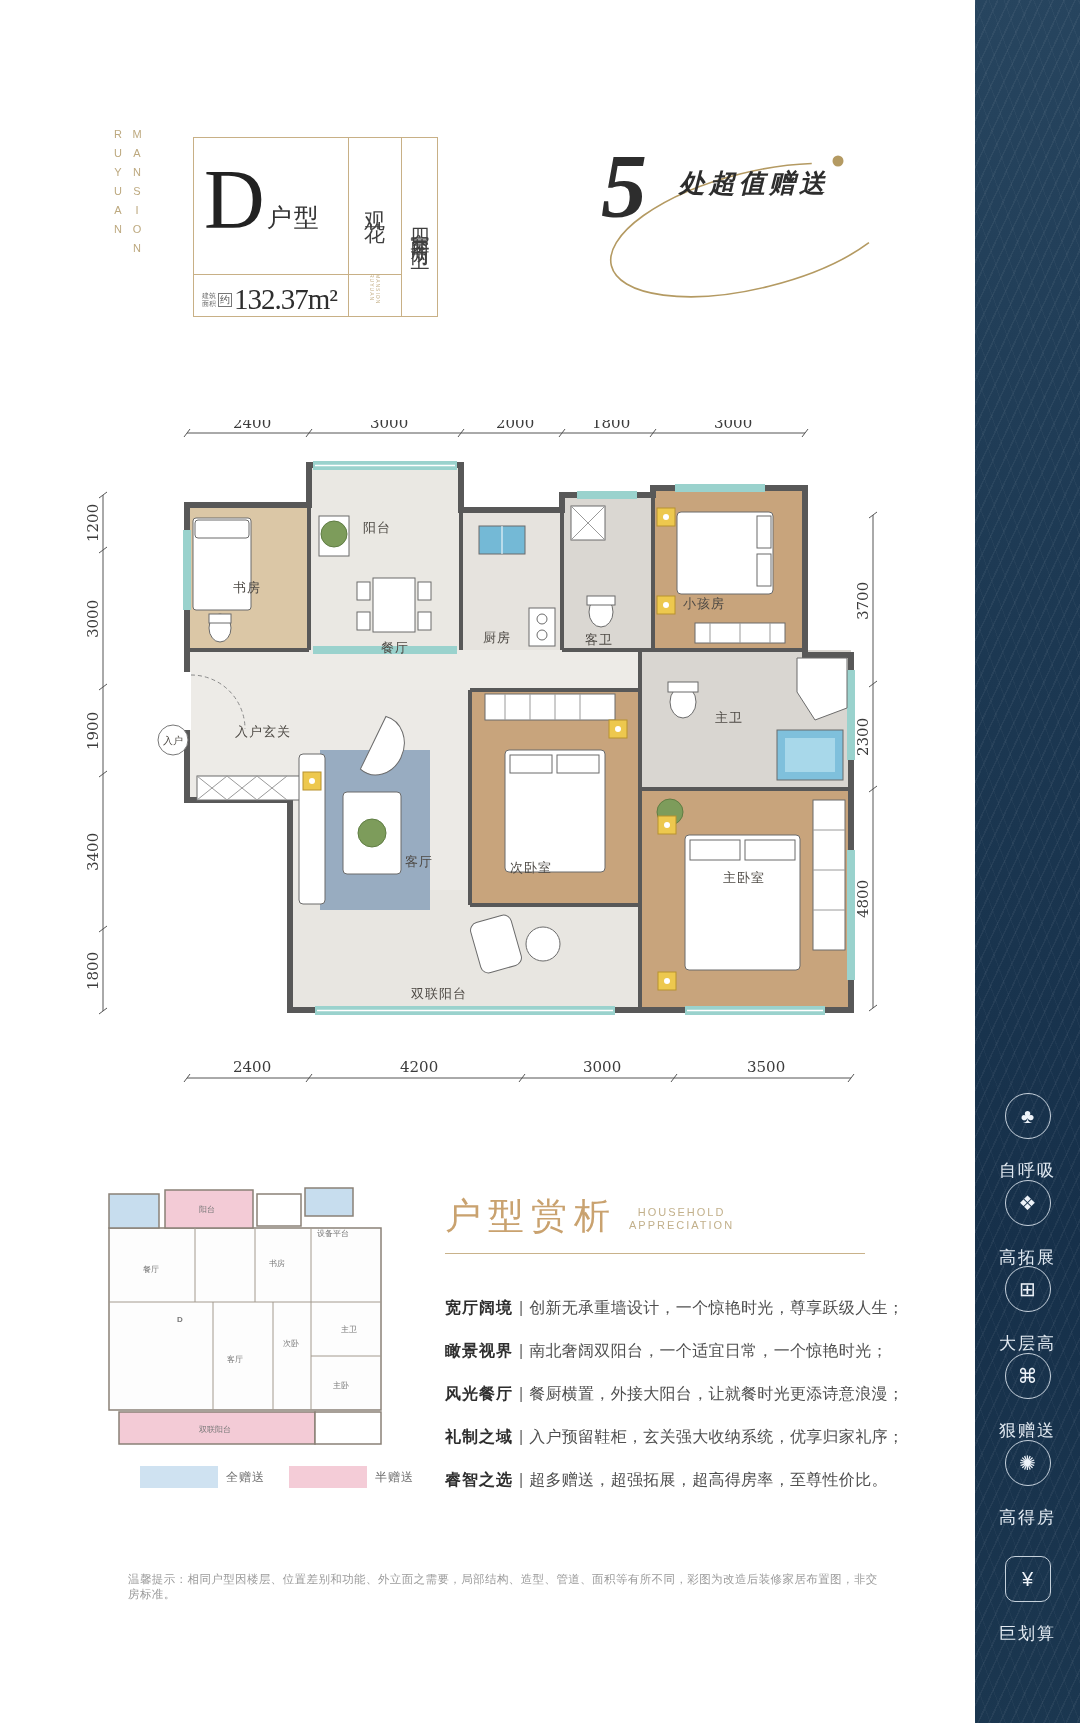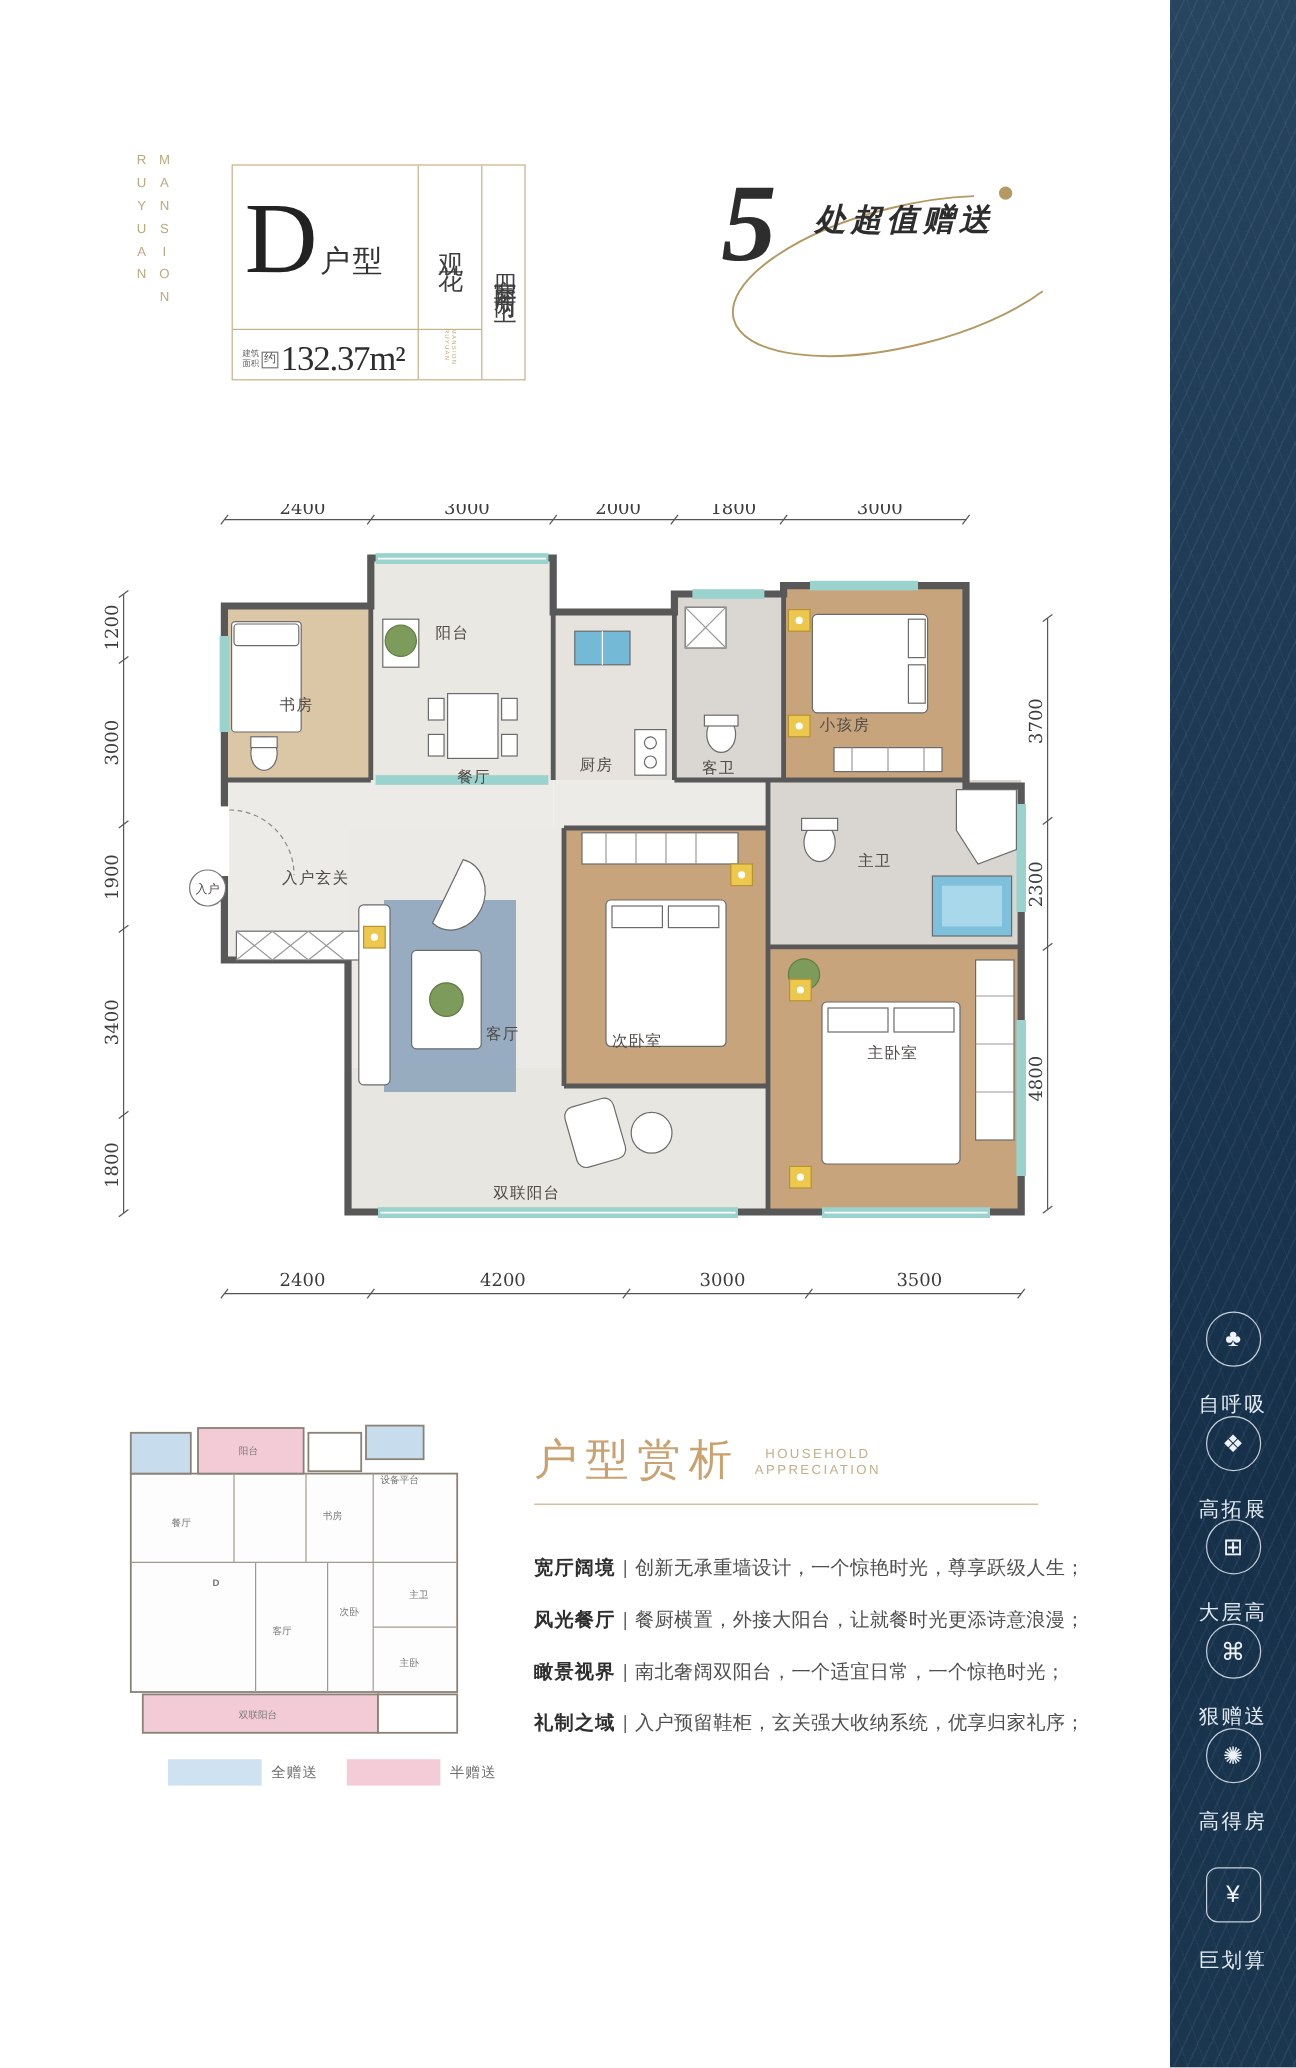--- a/index.html
+++ b/index.html
@@ -398,30 +398,34 @@
       <div>HOUSEHOLD</div>
       <div>APPRECIATION</div>
     </div>
   </div>
   <div class="a-rule"></div>
   <div class="a-list">
     <div class="a-item">
       <span class="hd">宽厅阔境</span><span class="sep">|</span><span class="bd">创新无承重墙设计，一个惊艳时光，尊享跃级人生；</span>
     </div>
     <div class="a-item">
+      <span class="hd">瞰景视界</span><span class="sep">|</span><span class="bd">南北奢阔双阳台，一个适宜日常，一个惊艳时光；</span>
+    </div>
+    <div class="a-item">
       <span class="hd">风光餐厅</span><span class="sep">|</span><span class="bd">餐厨横置，外接大阳台，让就餐时光更添诗意浪漫；</span>
-    </div>
-    <div class="a-item">
-      <span class="hd">瞰景视界</span><span class="sep">|</span><span class="bd">南北奢阔双阳台，一个适宜日常，一个惊艳时光；</span>
     </div>
     <div class="a-item">
       <span class="hd">礼制之域</span><span class="sep">|</span><span class="bd">入户预留鞋柜，玄关强大收纳系统，优享归家礼序；</span>
     </div>
-  </div>
-
+    <div class="a-item">
+      <span class="hd">睿智之选</span><span class="sep">|</span><span class="bd">超多赠送，超强拓展，超高得房率，至尊性价比。</span>
+    </div>
+  </div>
+
+  <div class="disclaimer">温馨提示：相同户型因楼层、位置差别和功能、外立面之需要，局部结构、造型、管道、面积等有所不同，彩图为改造后装修家居布置图，非交房标准。</div>
 
   <div class="sidebar">
     <div class="side-item" style="top:1093px">
       <div class="icon-ring">
           <span>♣</span>
         </div>
       <div class="side-label">自呼吸</div>
     </div>
     <div class="side-item" style="top:1180px">
       <div class="icon-ring">

